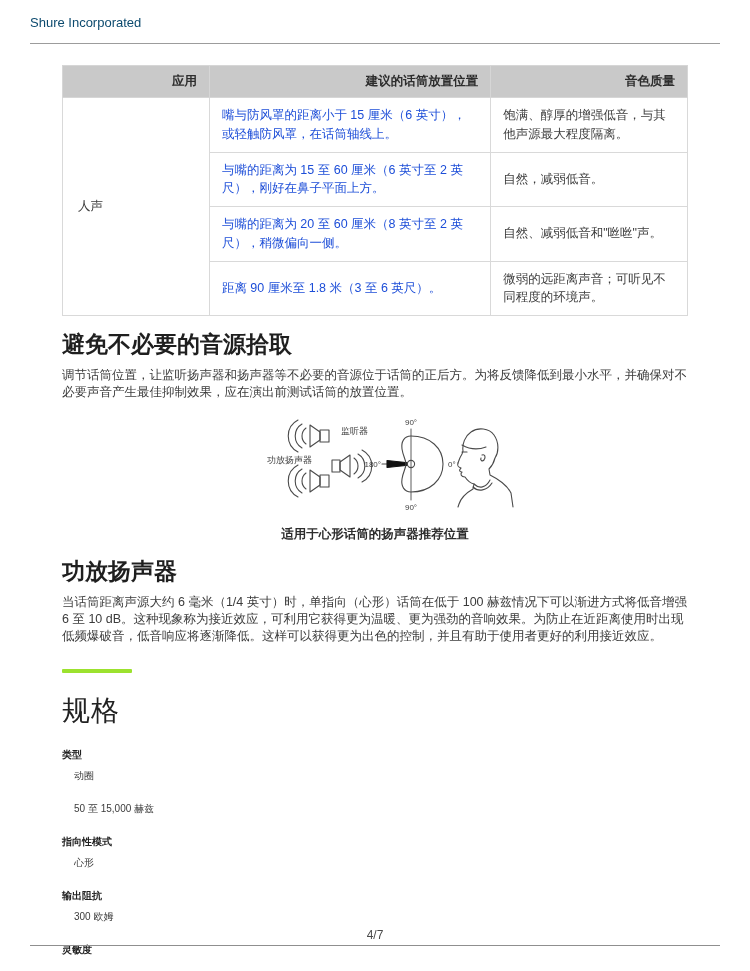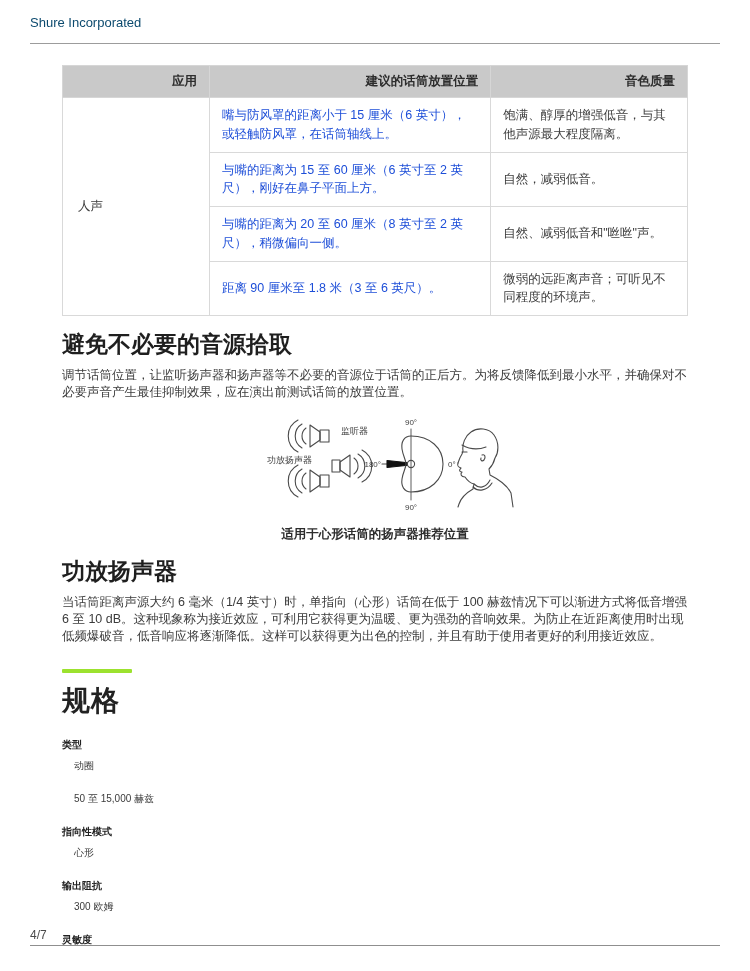--- a/index.html
+++ b/index.html
@@ -32,29 +32,29 @@
   figure { margin:13px 0 0; text-align:center; }
   figure svg { transform:translateX(20px); }
   figcaption { margin-top:8px; font-size:12.5px; font-weight:bold; color:#2d2d2d; }
   .svg-label { font-size:9px; fill:#3f3f3f; }
   .svg-deg { font-size:8px; fill:#3f3f3f; }
 
   .mt-lg { margin-top:36px; }
 
   
   .accent-bar { width:70px; height:4px; background:#9ce22e; margin-top:24px; border-radius:1px; }
-  h1.specs-title { font-size:28px; font-weight:700; color:#222; margin-top:9px; letter-spacing:1px; }
+  h1.specs-title { font-size:28px; font-weight:400; color:#222; margin-top:19px; letter-spacing:1px; }
   .spec-item { margin-top:16px; }
   .spec-item:first-of-type { margin-top:13px; }
   .spec-label { font-size:10px; font-weight:bold; color:#222; line-height:18px; }
   .spec-value { font-size:10px; color:#3b3b3b; margin-top:3px; padding-left:12px; line-height:17px; }
 
   
   .page-footer { position:absolute; left:30px; right:30px; top:928px; }
-  .pagenum { text-align:left; font-size:12px; color:#4a4a4a; margin-bottom:3px; }
+  .pagenum { text-align:center; font-size:12px; color:#4a4a4a; margin-bottom:3px; }
   .page-footer .rule { margin-top:0; border-top:1px solid #8f8f8f; }
 </style>
 </head>
 <body>
 
 <div class="page">
 
   <div class="page-header">
     <div class="company">Shure Incorporated</div>
     <hr class="rule">

